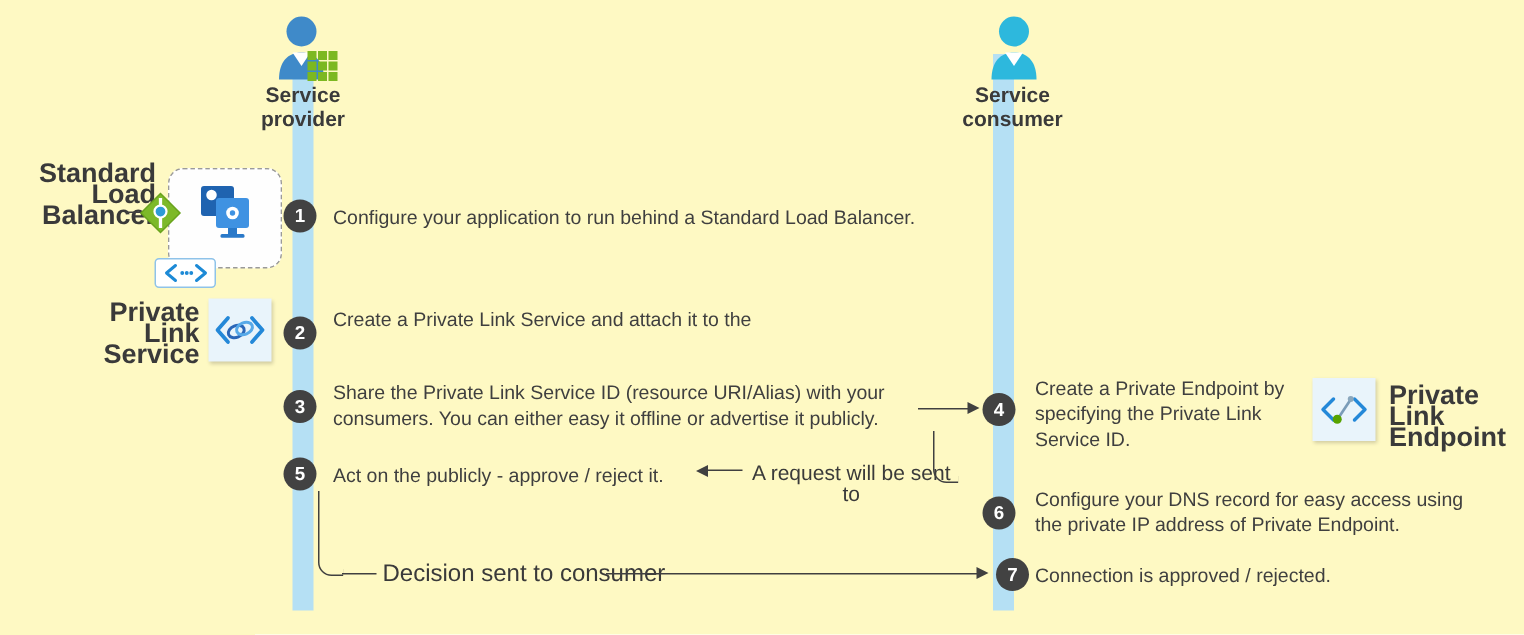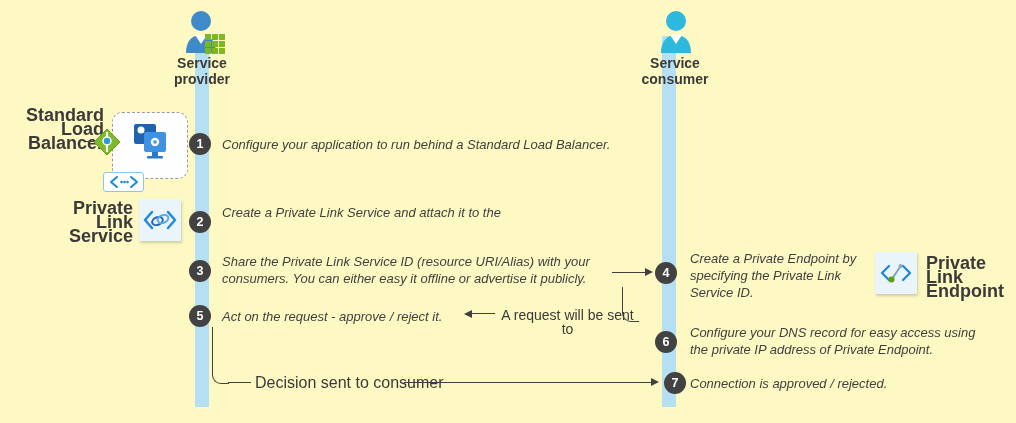--- a/index.html
+++ b/index.html
@@ -11,21 +11,21 @@
   .lane.left{left:195px;}
   .lane.right{left:662px;}
   .person{position:absolute;}
   .actor-label{position:absolute;font-size:14px;font-weight:bold;color:#3a3a3a;
     text-align:center;line-height:16px;width:90px;}
   .side-label{position:absolute;font-size:18px;font-weight:bold;color:#3a3a3a;line-height:14px;}
   .side-label.r{text-align:right;}
   .num{position:absolute;width:22px;height:22px;border-radius:50%;background:#424242;
     color:#ffffff;font-size:12.5px;font-weight:bold;display:flex;align-items:center;
     justify-content:center;z-index:5;}
-  .step-text{position:absolute;font-size:13px;line-height:17px;color:#3f3f3f;font-style:italic;}
+  .step-text{position:absolute;font-size:13px;line-height:17px;color:#3f3f3f;}
   .note{position:absolute;font-size:14px;line-height:13.5px;color:#3a3a3a;}
   .hline{position:absolute;height:0;border-top:1.5px solid #404040;}
   .arr-r{position:absolute;width:0;height:0;border-top:4.5px solid transparent;
     border-bottom:4.5px solid transparent;border-left:8px solid #404040;}
   .arr-l{position:absolute;width:0;height:0;border-top:4.5px solid transparent;
     border-bottom:4.5px solid transparent;border-right:8px solid #404040;}
   .elbow-bl{position:absolute;border-left:1.5px solid #404040;border-bottom:1.5px solid #404040;
     border-bottom-left-radius:9px;}
   .dashed-box{position:absolute;left:112px;top:112px;width:76px;height:67px;
     border:1.5px dashed #9a9a9a;border-radius:10px;background:#fefefe;box-sizing:border-box;}
@@ -150,21 +150,21 @@
       <circle cx="16.5" cy="27.5" r="3" fill="#57a300"></circle>
     </svg>
   </div>
   <div class="side-label" style="left:926px;top:256px;width:86px;">
     <div>Private Link</div>
     <div>Endpoint</div>
   </div>
 
   <div class="num" style="left:189px;top:305px;">5</div>
   <div class="step-text" style="left:222px;top:308px;">
-    <div>Act on the request - approve / reject it.</div>
+    <div>Act on the publicly - approve / reject it.</div>
   </div>
   <div class="arr-l" style="left:464px;top:309.5px;"></div>
   <div class="hline" style="left:471px;top:313px;width:24px;"></div>
   <div class="note" style="left:495px;top:309px;width:145px;text-align:center;">
     <div>A request will be sent to</div>
   </div>
   <div class="elbow-bl" style="left:622px;top:287px;width:16px;height:34px;"></div>
 
   <div class="num" style="left:655px;top:331px;">6</div>
   <div class="step-text" style="left:690px;top:324px;">

